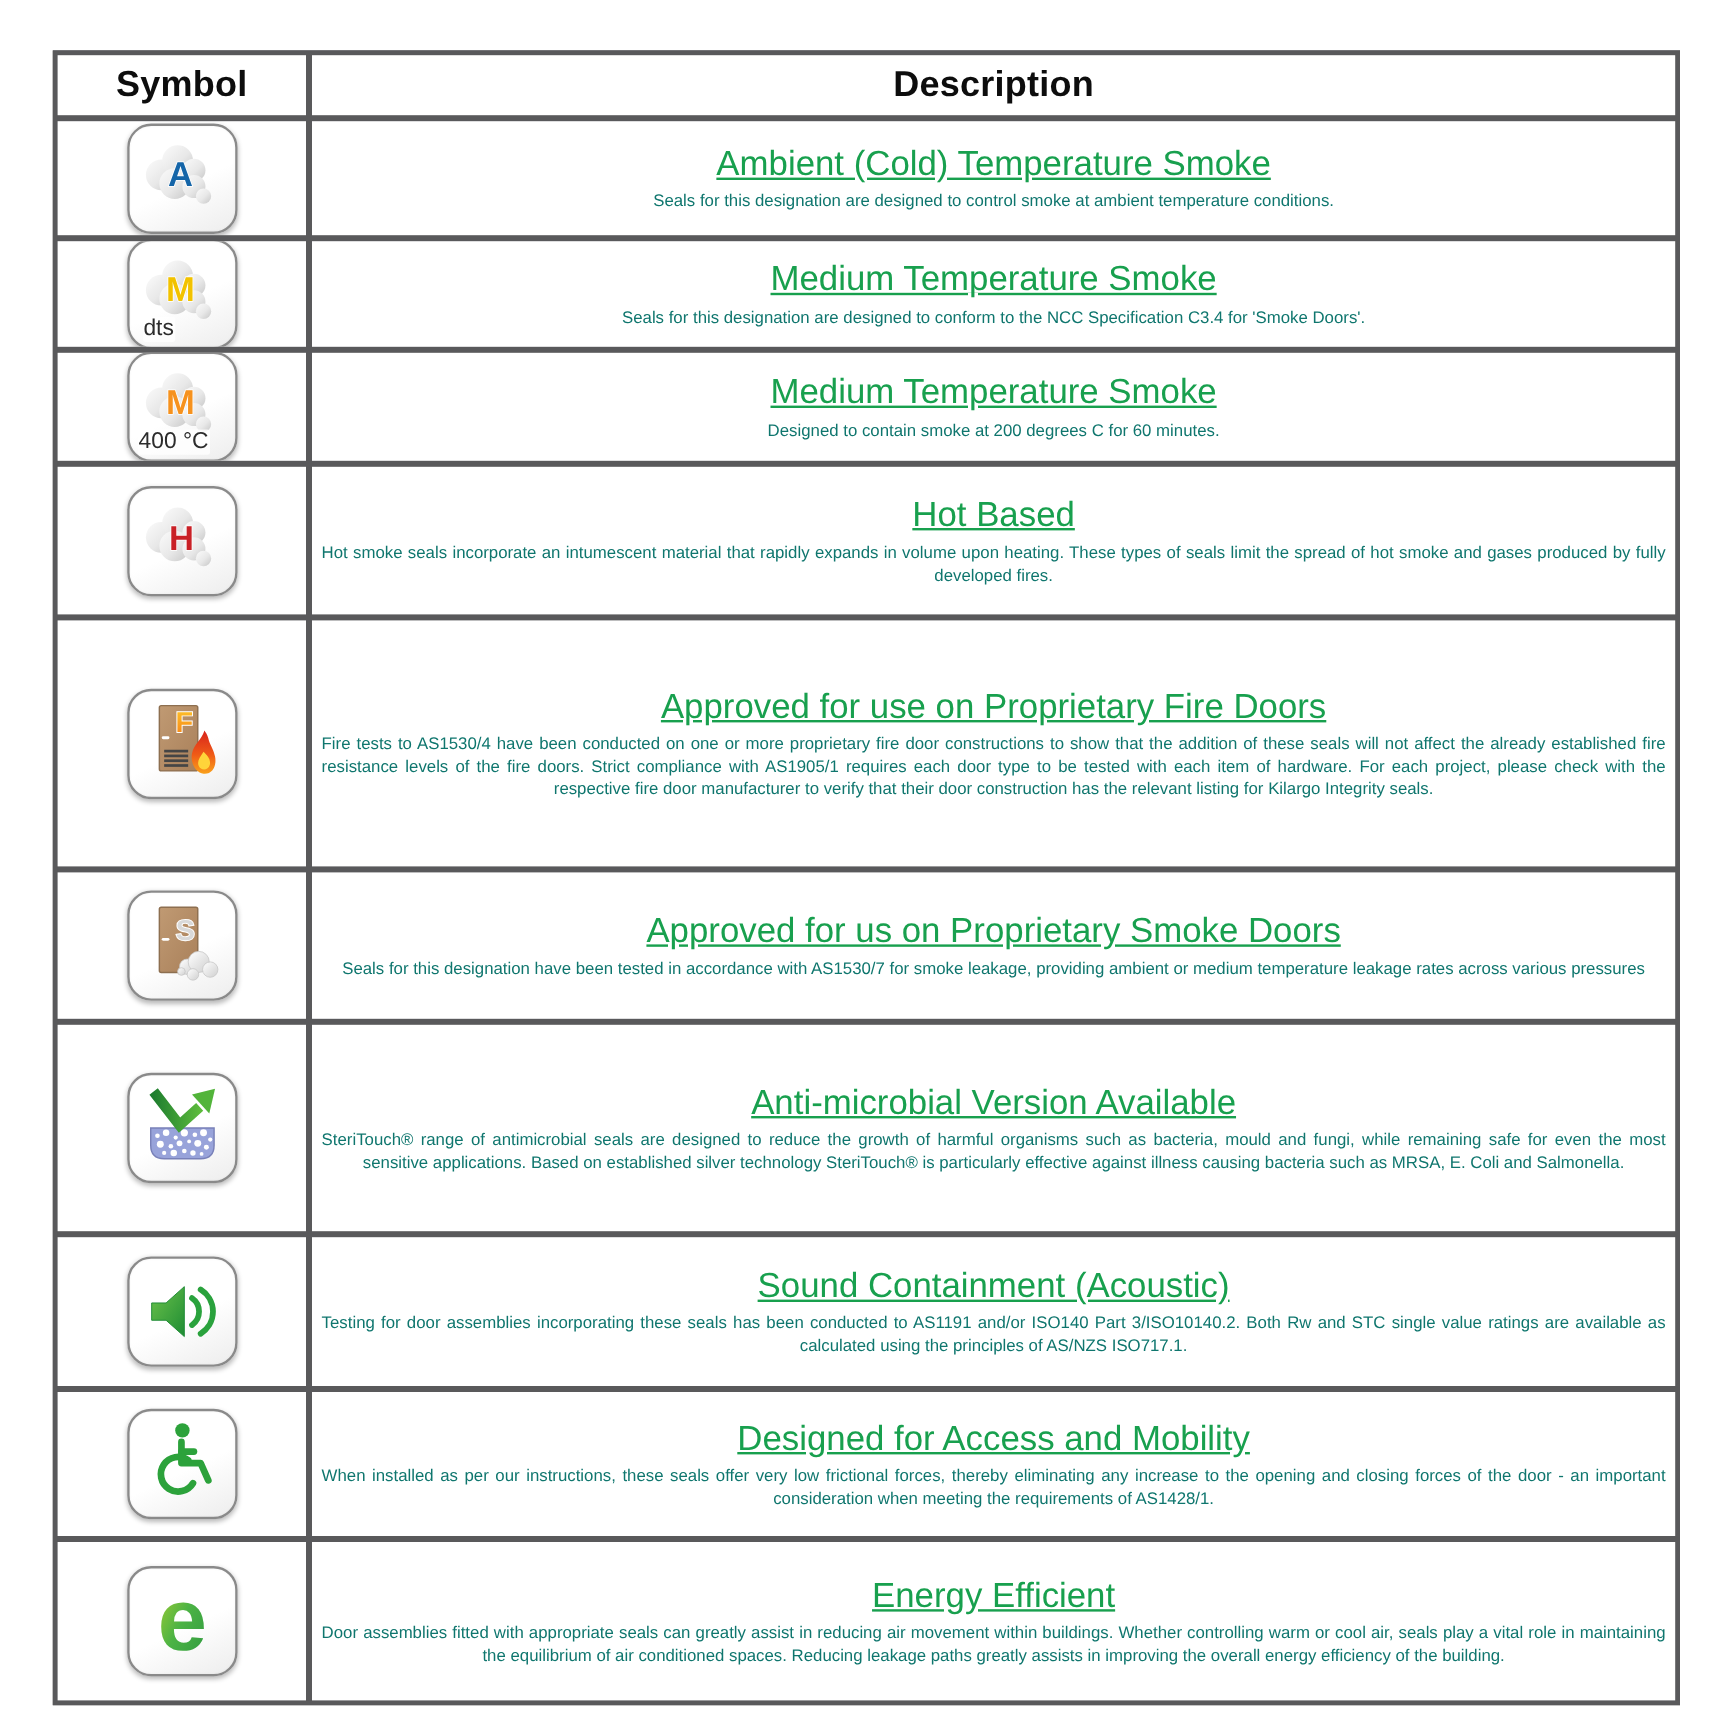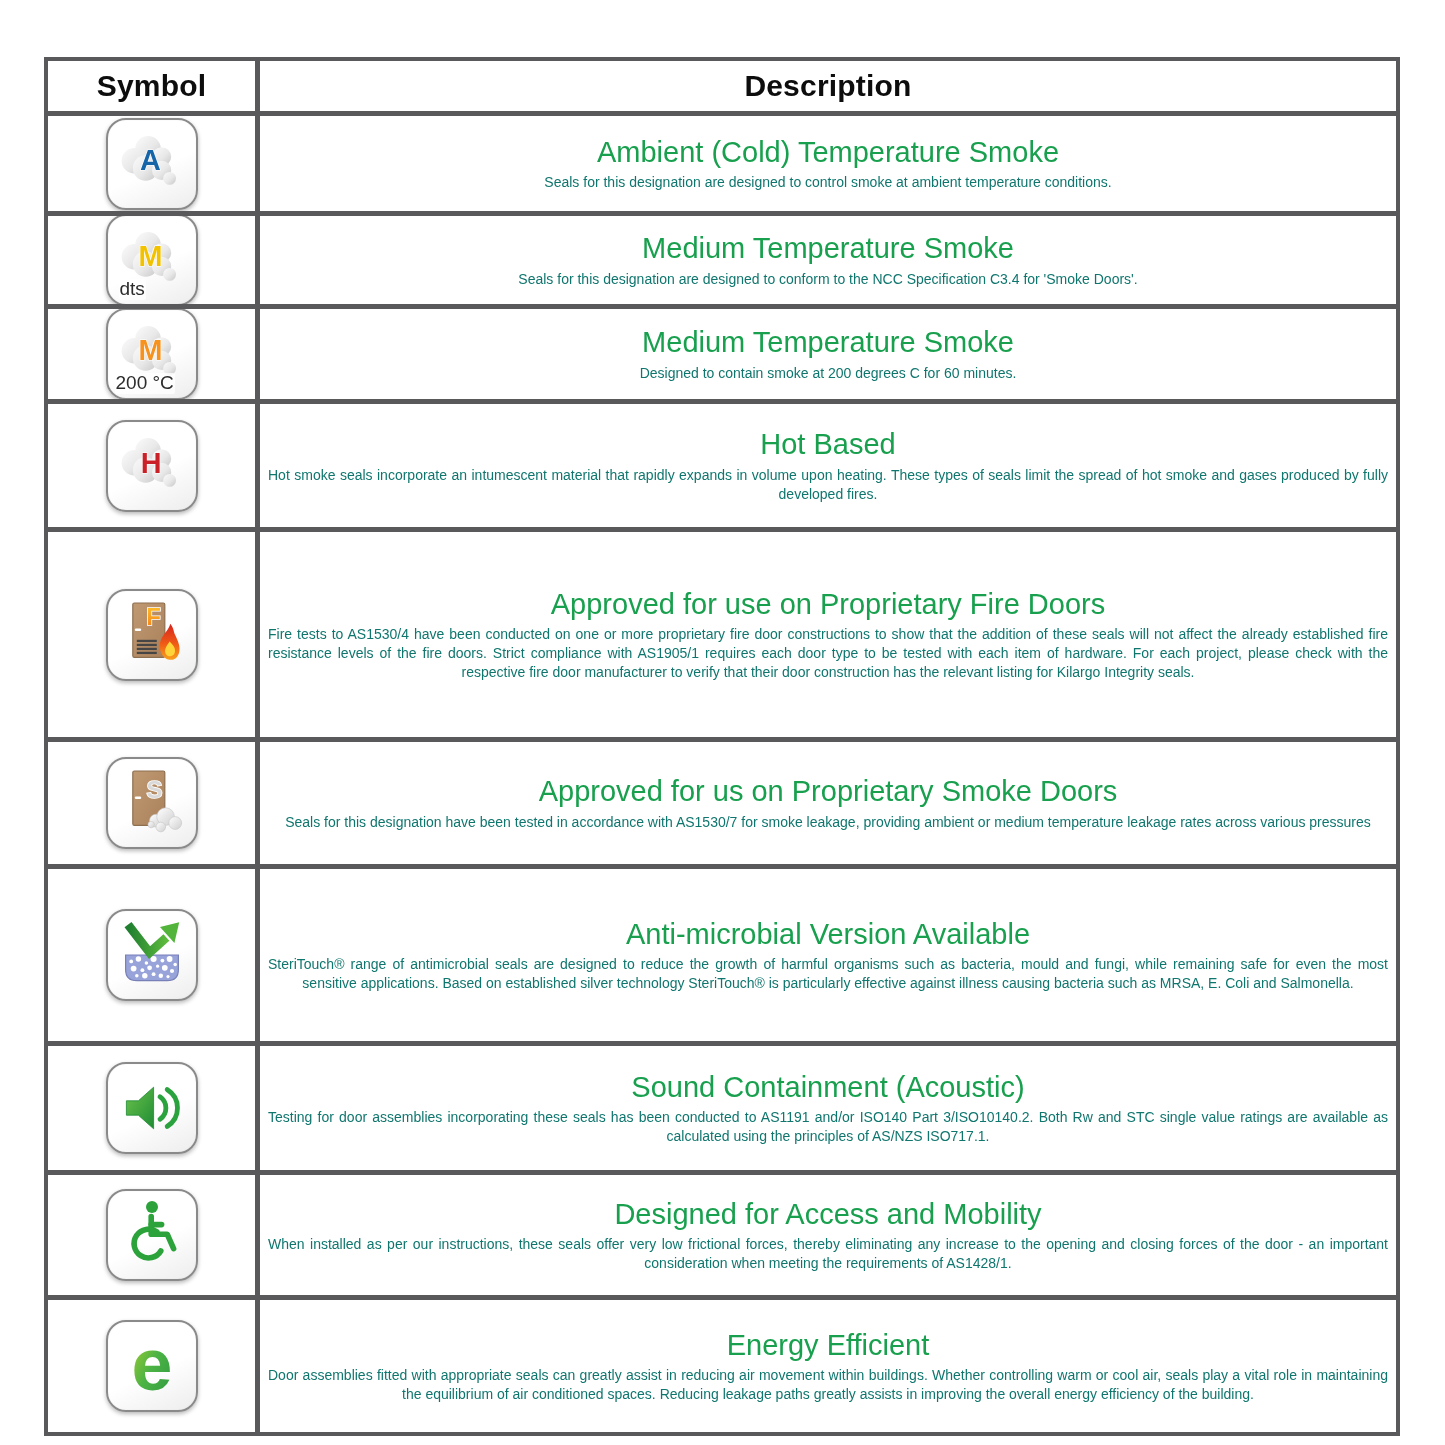--- a/index.html
+++ b/index.html
@@ -1,25 +1,25 @@
 <!DOCTYPE html>
 <html><head>
 <meta charset="utf-8">
 <style>
   html,body{margin:0;padding:0;background:#ffffff;width:1445px;height:1445px;
     font-family:"Liberation Sans",sans-serif;-webkit-font-smoothing:antialiased;}
-  .legend-table{position:absolute;top:57px;left:44px;width:1348px;
+  .legend-table{position:absolute;top:42px;left:44px;width:1348px;
     border:4px solid #59595b;background:#59595b;display:grid;
     grid-template-columns:207px 1136px;
     grid-template-rows:50px 95px 88px 90px 123px 205px 122px 172px 124px 120px 132px;
     gap:5px;}
   .cell{background:#ffffff;display:flex;align-items:center;justify-content:center;overflow:hidden;}
   .head{font-weight:bold;font-size:30px;color:#0d0d0d;letter-spacing:.2px;}
   .desc{flex-direction:column;padding:2px 8px;}
-  .row-title{color:#18a04e;font-size:29px;line-height:1.18;text-align:left;margin-bottom:4px;white-space:nowrap;}
+  .row-title{color:#18a04e;font-size:29px;line-height:1.18;text-align:left;margin-bottom:4px;white-space:nowrap;text-decoration:underline;}
   .row-body{color:#0f766e;font-size:14px;line-height:1.36;text-align:justify;text-align-last:center;width:100%;}
   .iconbox{position:relative;width:88px;height:88px;border:2px solid #8a8a8a;border-radius:20px;
     background:linear-gradient(155deg,#ffffff 55%,#ededed);
     box-shadow:0 2px 4px rgba(0,0,0,.28), inset 0 0 2px rgba(0,0,0,.06);
     display:flex;align-items:center;justify-content:center;}
   .iconbox svg{width:80px;height:80px;display:block;}
   .icon-caption{position:absolute;bottom:4px;left:11px;font-size:19px;color:#2c2c2c;
     background:rgba(255,255,255,.75);padding:0 1px;border-radius:2px;line-height:1.1;}
   .cap-200{left:7px;}
   .cloud-letter{font-family:"Liberation Sans",sans-serif;font-weight:bold;font-size:36px;
@@ -119,21 +119,21 @@
     <div class="row-title">Medium Temperature Smoke</div>
     <div class="row-body">Seals for this designation are designed to conform to the NCC Specification C3.4 for 'Smoke Doors'.</div>
   </div>
 
   <div class="cell">
     <div class="iconbox">
       <svg viewBox="0 0 100 100">
         <use href="#cloud-shape"></use>
         <text class="cloud-letter" x="48" y="57" text-anchor="middle" fill="#f6921e">M</text>
       </svg>
-      <span class="icon-caption cap-200">200 °C</span>
+      <span class="icon-caption cap-200">400 °C</span>
     </div>
   </div>
   <div class="cell desc">
     <div class="row-title">Medium Temperature Smoke</div>
     <div class="row-body">Designed to contain smoke at 200 degrees C for 60 minutes.</div>
   </div>
 
   <div class="cell">
     <div class="iconbox">
       <svg viewBox="0 0 100 100">

